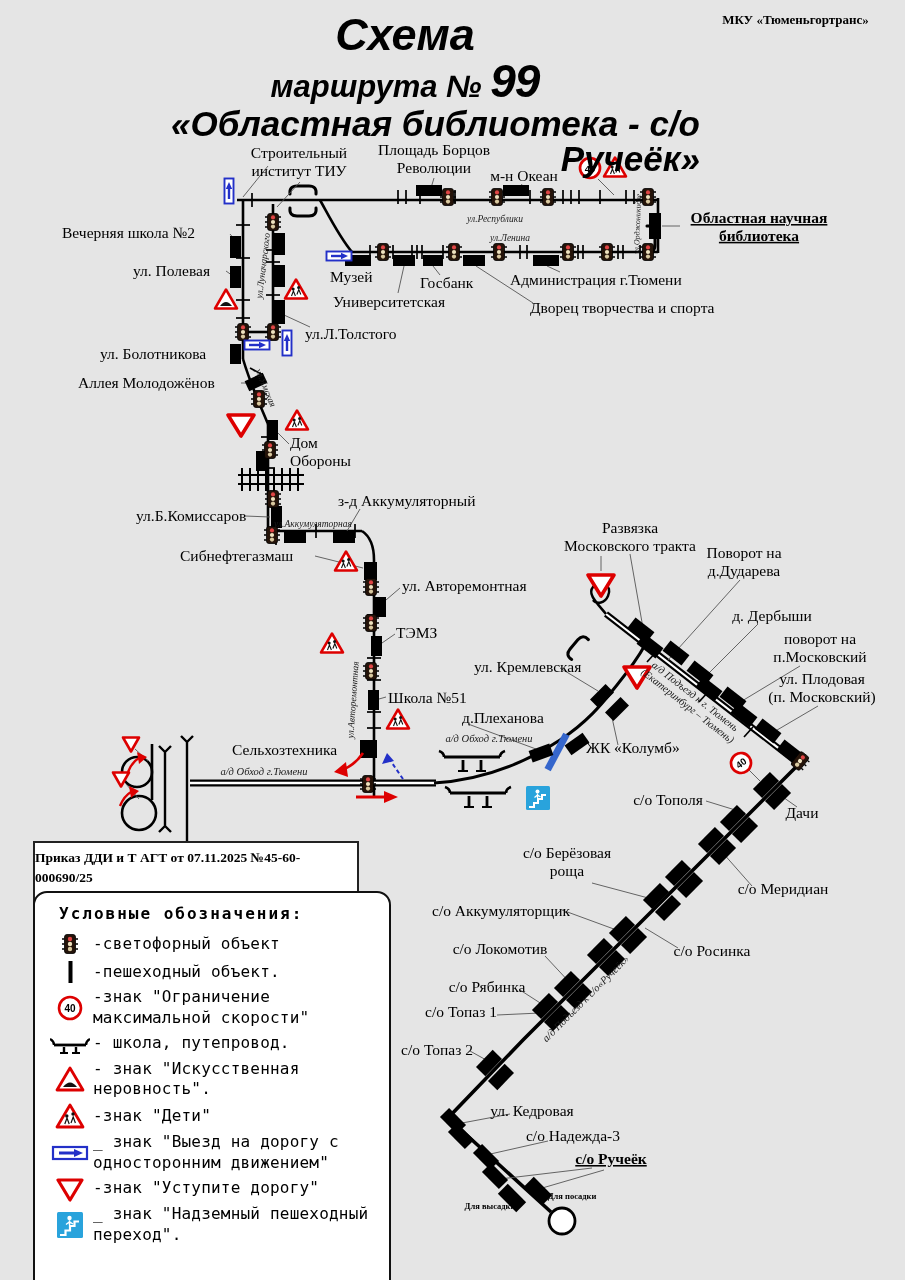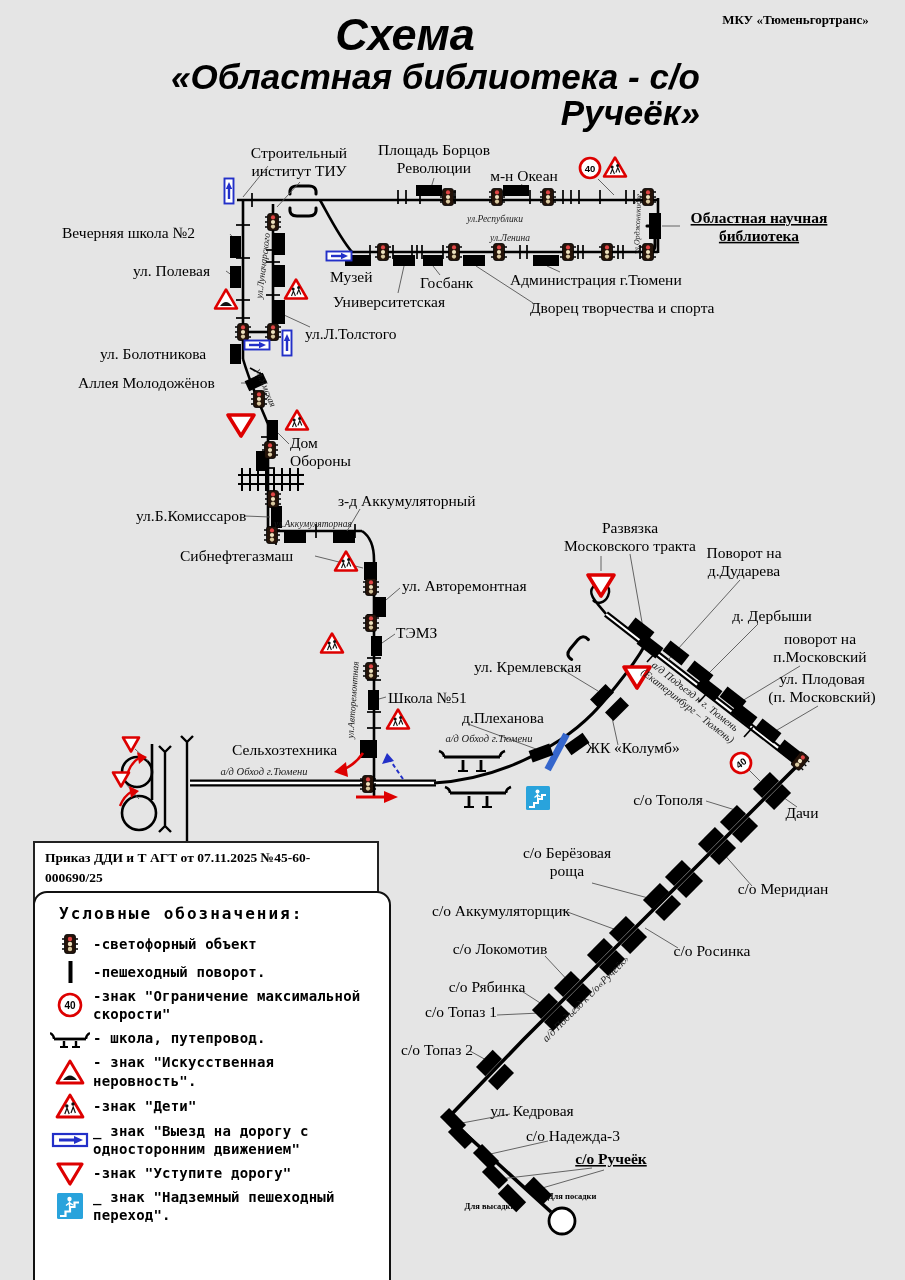--- a/index.html
+++ b/index.html
@@ -7,44 +7,45 @@
   .map-svg{position:absolute;left:0;top:0;z-index:1;}
   .hdr{position:absolute;left:110px;top:12px;width:590px;z-index:3;text-align:center;
        font-family:"Liberation Sans",sans-serif;font-style:italic;font-weight:bold;color:#000;line-height:1.02;}
   .hdr .t1{font-size:45px;}
   .hdr .t2{font-size:31px;}
   .hdr .t2 .num{font-size:46px;font-style:italic;letter-spacing:-1px;}
   .hdr .t3{font-size:35px;margin-top:1px;text-align:right;}
   .org{position:absolute;left:698px;top:12px;width:195px;z-index:3;text-align:center;
        font-family:"Liberation Serif",serif;font-weight:bold;font-size:13px;}
   .order{position:absolute;left:33px;top:841px;width:322px;z-index:4;background:#fff;border:2px solid #222;
-         padding:5px 10px;font-weight:bold;font-size:13.5px;line-height:1.5;}
+         padding:5px 0;font-weight:bold;font-size:13.5px;line-height:1.5;}
   .legend{position:absolute;left:33px;top:891px;width:358px;height:434px;z-index:4;background:#fff;
           border:2.5px solid #111;border-radius:14px;padding:9px 6px 6px 12px;box-sizing:border-box;
           font-family:"DejaVu Sans Mono",monospace;}
   .lg-title{font-weight:bold;font-size:16px;letter-spacing:2px;margin:2px 0 8px 12px;}
   .lg-row{display:flex;align-items:center;margin:2px 0;}
   .lg-ico{width:46px;flex:0 0 46px;display:flex;justify-content:center;align-items:center;}
-  .lg-lab{font-size:14px;line-height:1.3;letter-spacing:.2px;color:#000;font-weight:bold;}
+  .lg-lab{font-size:16px;line-height:1.3;letter-spacing:.2px;color:#000;}
   
   .lbl{font-family:"Liberation Serif",serif;font-size:15.5px;fill:#000;}
   .lbl-b{font-weight:bold;text-decoration:underline;}
   .mid{text-anchor:middle;}
   .street{font-family:"Liberation Serif",serif;font-style:italic;font-size:9.5px;fill:#1a1a1a;}
   .street-b{font-size:10.5px;}
   .tiny{font-family:"Liberation Serif",serif;font-weight:bold;font-size:8.5px;fill:#000;text-anchor:middle;}
   .s40{font-family:"Liberation Sans",sans-serif;font-weight:bold;font-size:9.5px;fill:#000;text-anchor:middle;}
 </style>
 </head>
 <body>
 
 <div class="page">
 
   <div class="hdr">
     <div class="t1">Схема</div>
+    <div class="t2"><span>маршрута № </span><span class="num">99</span></div>
     <div class="t3">«Областная библиотека - с/о Ручеёк»</div>
   </div>
   <div class="org">МКУ «Тюменьгортранс»</div>
 
   <svg class="map-svg" width="905" height="1280" viewBox="0 0 905 1280">
     <defs>
       <g id="tl">
         <path d="M-8,-5 H-5.5 M-8,0 H-5.5 M-8,5 H-5.5 M8,-5 H5.5 M8,0 H5.5 M8,5 H5.5" stroke="#000" stroke-width="1.3" fill="none"></path>
         <rect x="-5.5" y="-8.5" width="11" height="17" rx="2.5" fill="#241309" stroke="#000" stroke-width="0.8"></rect>
         <circle cy="-4.6" r="2.1" fill="#e04545"></circle>
@@ -468,21 +469,21 @@
         </span>
       <span class="lg-lab">-светофорный объект</span>
     </div>
 
     <div class="lg-row">
       <span class="lg-ico">
         <svg width="28" height="26" viewBox="0 0 28 26">
             <rect x="12.5" y="2" width="4" height="22" fill="#000"></rect>
           </svg>
         </span>
-      <span class="lg-lab">-пешеходный поворот.</span>
+      <span class="lg-lab">-пешеходный объект.</span>
     </div>
 
 
     <div class="lg-row">
       <span class="lg-ico">
         <svg width="28" height="26" viewBox="-14 -13 28 26">
             <circle r="11" fill="#fff" stroke="#dd0000" stroke-width="2.6"></circle>
         <text y="3.8" text-anchor="middle" style="font:bold 10px 'Liberation Sans',sans-serif">40</text>
           </svg>
         </span>

